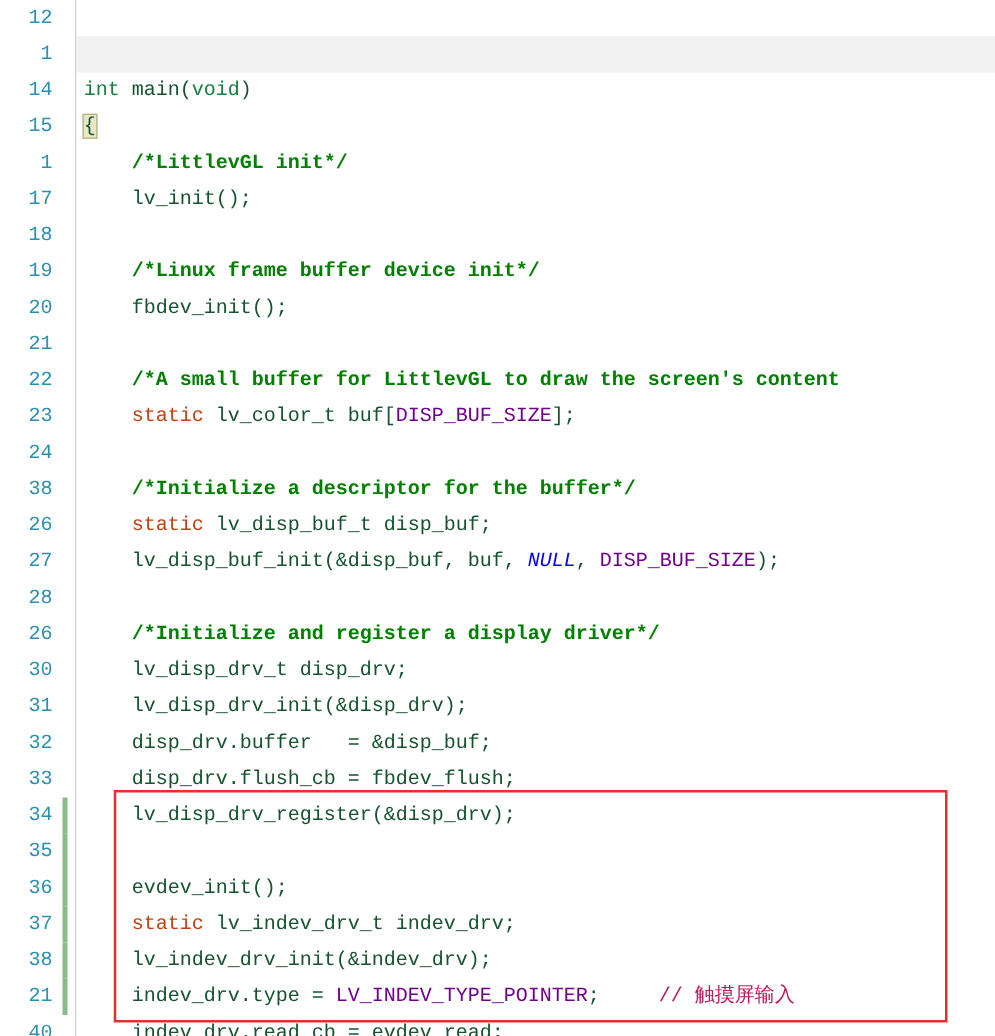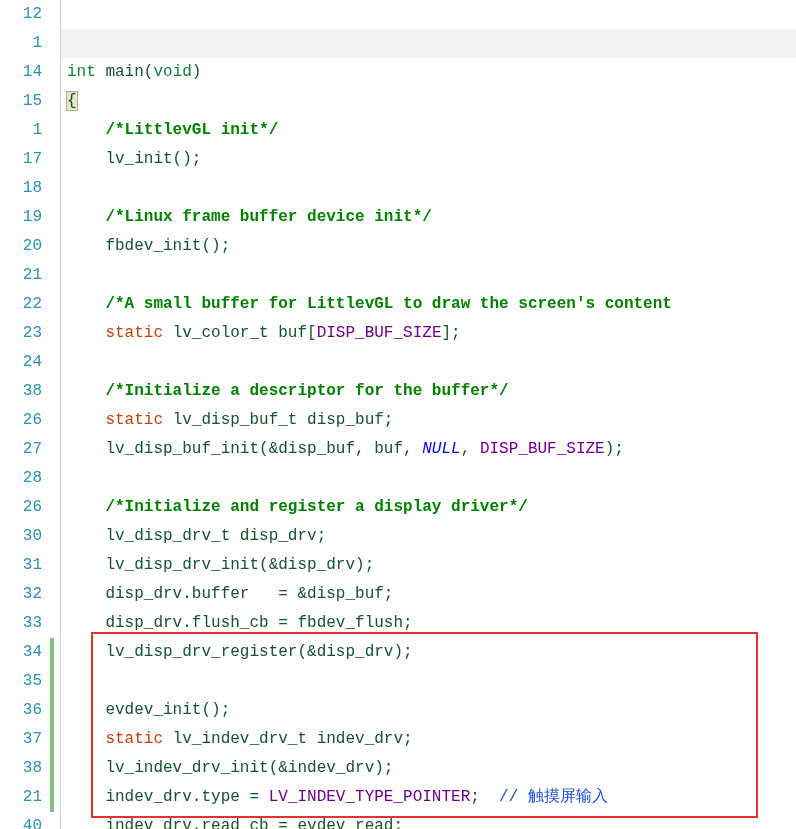--- a/index.html
+++ b/index.html
@@ -7,21 +7,21 @@
   .gutter{width:48px;text-align:right;color:#2b91af;user-select:none;padding-right:0;box-sizing:border-box;}
   .gutter div{padding-right:6px;margin-left:10px;}
   .markers{width:12px;position:relative;}
   .markers .mark{position:absolute;left:2px;width:4px;background:#87bd87;}
   .sep{width:1px;background:#d0d0d0;}
   .code{position:relative;flex:1;white-space:pre;overflow:hidden;padding-left:6px;}
   .code-lines{position:relative;z-index:2;}
   .kw{color:#c2410c;}
   .typekw{color:#15803d;text-align:center;}
   .comment{color:#008000;font-weight:bold;margin-top:12px;}
-  .comment2{color:#1d4ed8;}
+  .comment2{color:#be185d;margin-left:28px;}
   .null{color:#0000ff;font-style:italic;}
   .macro{color:#6f008a;}
   .plain{color:#14532d;margin-top:16px;}
   .cursor-line-bg{position:absolute;left:0;right:0;height:29px;background:#f2f2f2;z-index:1;}
   .redbox{position:absolute;border:2px solid #e53030;z-index:0;}
   .brace-hl{background:#e8e8c8;border:1px solid #b0b080;margin:-1px;}
   .line{height:29px;}
 </style>
 </head>
 <body>

